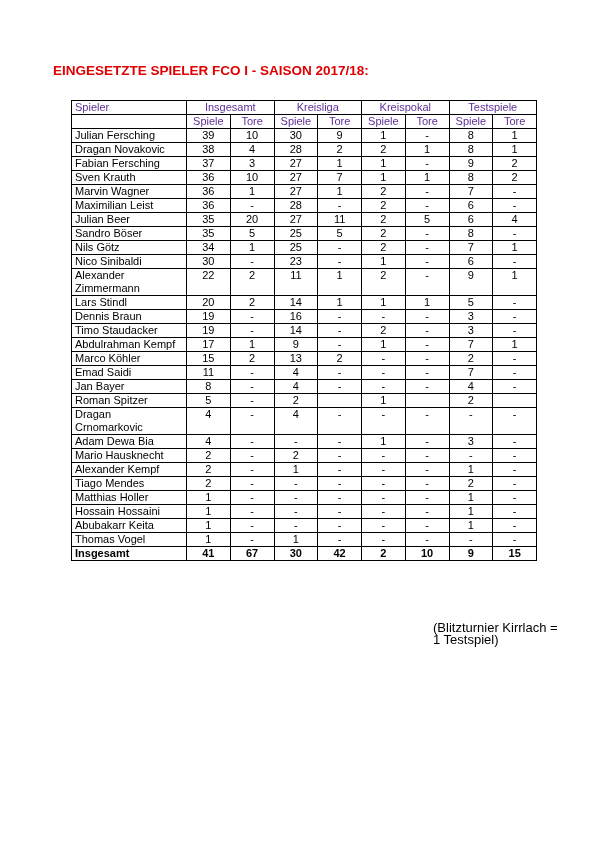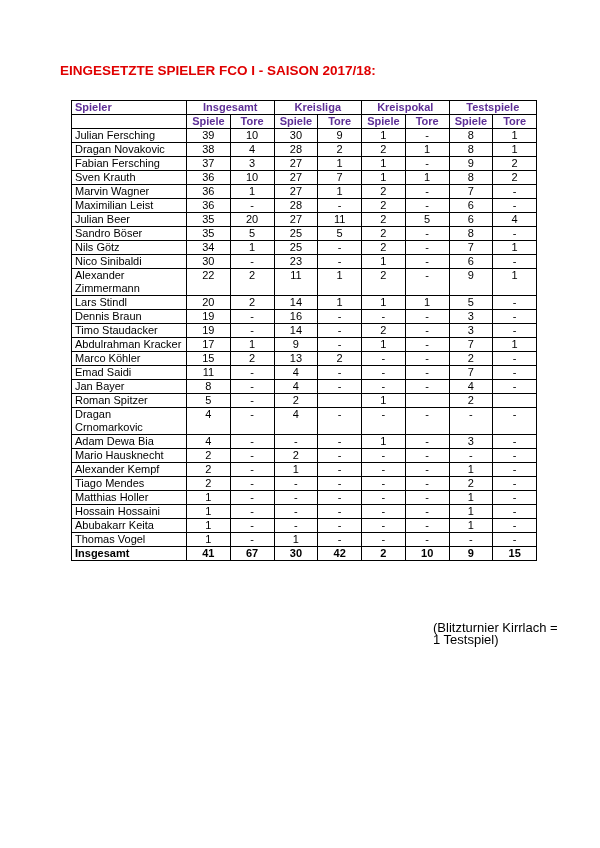--- a/index.html
+++ b/index.html
@@ -11,21 +11,21 @@
     position: relative;
     width: 600px;
     height: 848px;
     background: #ffffff;
     font-family: "Liberation Sans", sans-serif;
     color: #000000;
     overflow: hidden;
   }
   .title {
     position: absolute;
-    left: 60px;
+    left: 53px;
     top: 63px;
     font-size: 13.5px;
     font-weight: bold;
     color: #e00000;
     white-space: nowrap;
   }
   table.stats {
     position: absolute;
     left: 71px;
     top: 100px;
@@ -39,21 +39,21 @@
     line-height: 13px;
     height: 13px;
     padding: 0;
     text-align: center;
     vertical-align: top;
     overflow: hidden;
     font-weight: normal;
     color: #000000;
   }
   table.stats th {
-    font-weight: bold;
+    font-weight: normal;
     color: #5e2f96;
   }
   table.stats .name {
     text-align: left;
     padding-left: 3px;
     white-space: pre-line;
   }
   table.stats tr.total-row td {
     font-weight: bold;
   }
@@ -254,21 +254,21 @@
           <td>19</td>
           <td>-</td>
           <td>14</td>
           <td>-</td>
           <td>2</td>
           <td>-</td>
           <td>3</td>
           <td>-</td>
         </tr>
         <tr>
-          <td class="name">Abdulrahman Kracker</td>
+          <td class="name">Abdulrahman Kempf</td>
           <td>17</td>
           <td>1</td>
           <td>9</td>
           <td>-</td>
           <td>1</td>
           <td>-</td>
           <td>7</td>
           <td>1</td>
         </tr>
         <tr>

